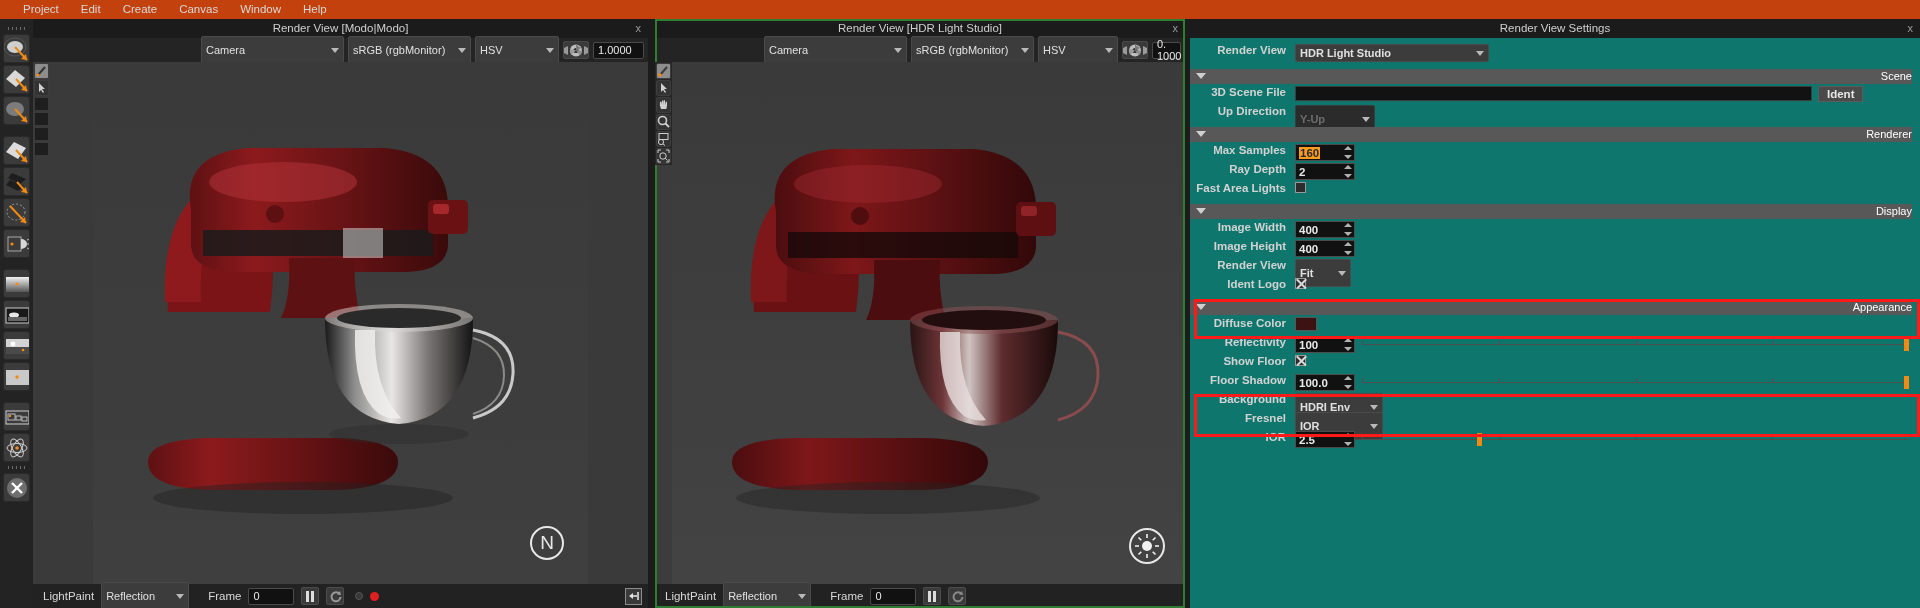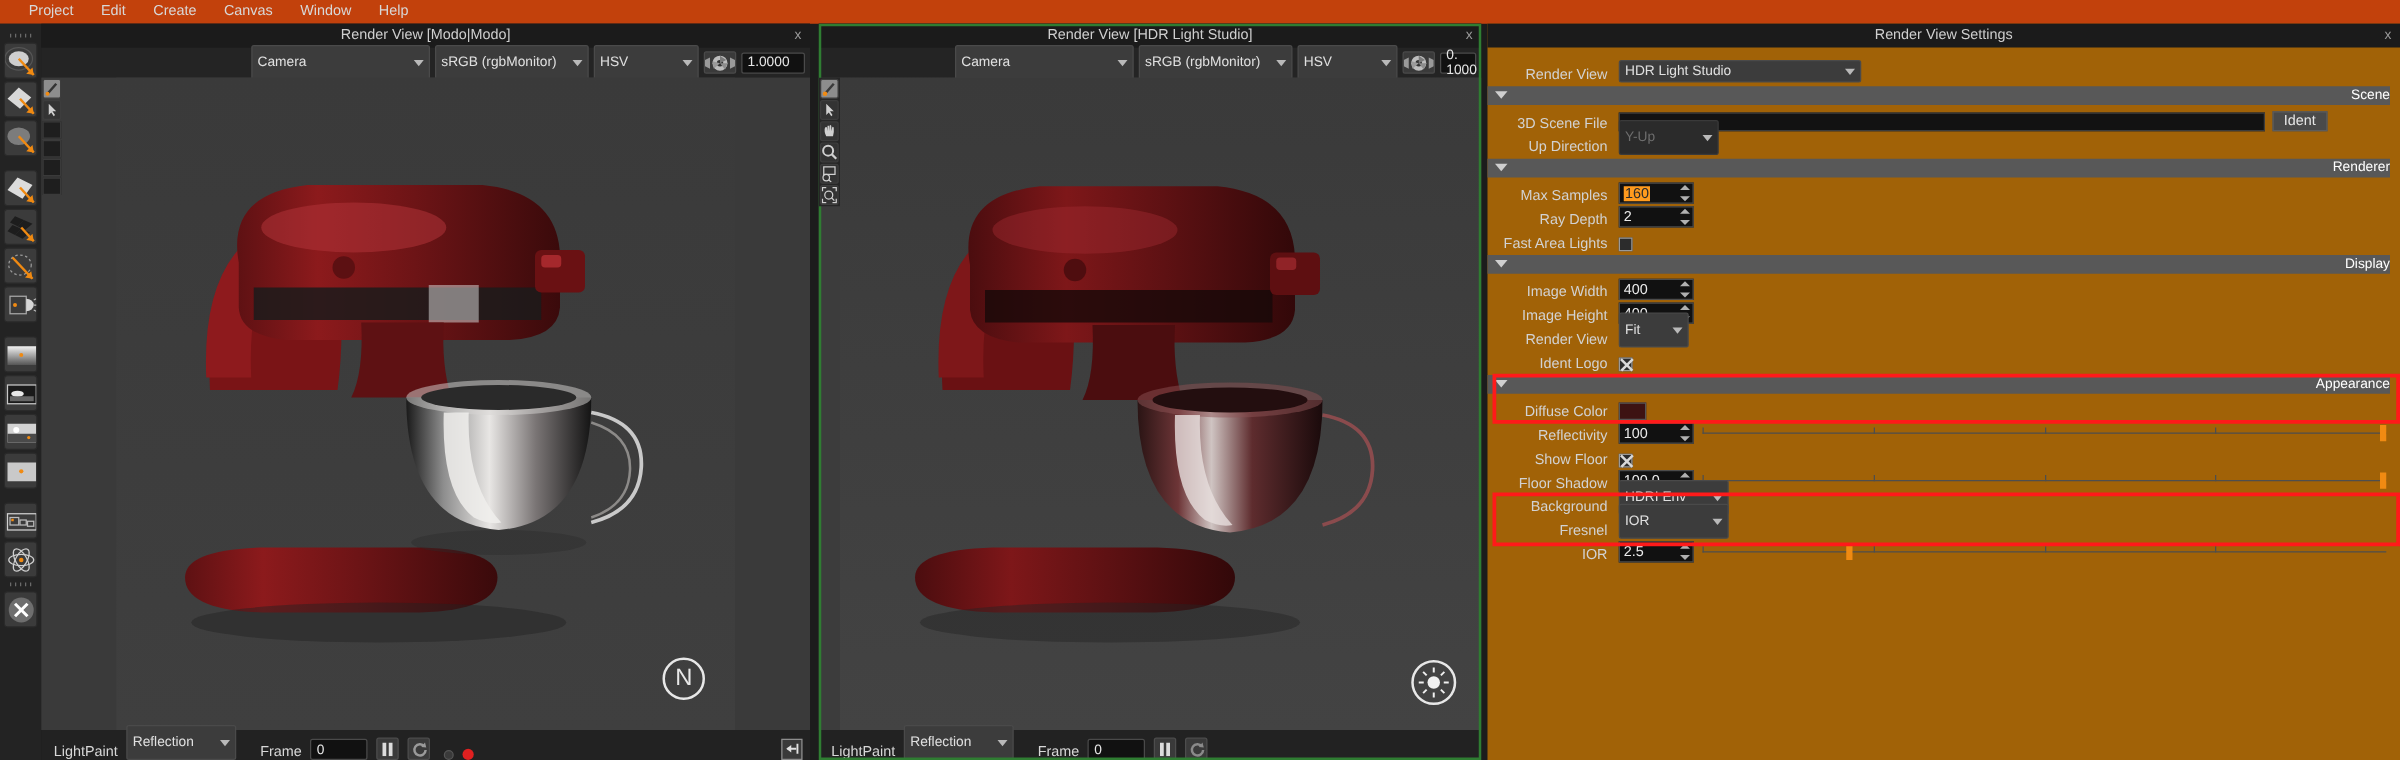--- a/index.html
+++ b/index.html
@@ -46,32 +46,32 @@
   
   .rcanvas { position:relative; overflow:hidden; background:#3a3a3a; }
   .vtools { position:absolute; left:0; top:0; width:17px; background:#262626; z-index:5; }
   .vtb { width:15px; height:16px; margin:1px; background:#333; border:1px solid #3d3d3d;
     border-radius:2px; position:relative; }
   .vtb.on { background:#8d8d8d; }
 
   .strip { position:absolute; left:0; top:0; width:17px; }
   .swatch { width:15px;height:14px;margin:1px;background:#1e1e1e;border:1px solid #3a3a3a; }
 
-  .bottombar { height:24px; background:#222; display:flex; align-items:flex-end;
+  .bottombar { height:24px; background:#222; display:flex; align-items:center;
     padding-left:10px; gap:7px; font-size:11.5px; color:#d8d8d8; position:relative; }
   .icobtn { width:18px;height:18px;background:#3a3a3a;border:1px solid #4d4d4d;border-radius:2px;
     display:inline-flex;align-items:center;justify-content:center; }
 
   
-  .settings { position:absolute; background:#a16207; }
+  .settings { position:absolute; background:#0f766e; }
   .sgroup { height:15px; background:#585858; color:#fff; font-size:11px; line-height:15px;
     text-align:right; position:relative; margin:3px 0 2px 0; }
   .sgroup .tri { position:absolute; left:6px; top:4px; width:0;height:0;
     border-left:5px solid transparent;border-right:5px solid transparent;border-top:6px solid #cfcfcf;}
-  .row { display:flex; align-items:flex-end; height:19px; font-size:11.5px; color:#d6d6d6; }
+  .row { display:flex; align-items:flex-start; height:19px; font-size:11.5px; color:#d6d6d6;font-weight:bold; }
   .row .lab { width:105px; text-align:right; padding-right:9px; color:#d2d2d2; white-space:nowrap; }
   .spin { background:#111; border:1px solid #4c4c4c; height:17px; width:60px;
     display:flex; align-items:center; position:relative; padding:0 3px; font-size:11.5px; color:#eaeaea;}
   .spin .arrows { position:absolute; right:2px; top:1px; height:13px; width:8px;
     display:flex; flex-direction:column; justify-content:space-between; }
   .spin .arrows i { width:0;height:0;border-left:4px solid transparent;border-right:4px solid transparent; display:block;}
   .spin .arrows i.u { border-bottom:4px solid #b0b0b0; }
   .spin .arrows i.d { border-top:4px solid #b0b0b0; }
   .sel-val { background:#ff9b1e; color:#2a2a2a; padding:0 1px; }
   .slider { flex:1; height:17px; position:relative; margin-left:7px; margin-right:3px; }

